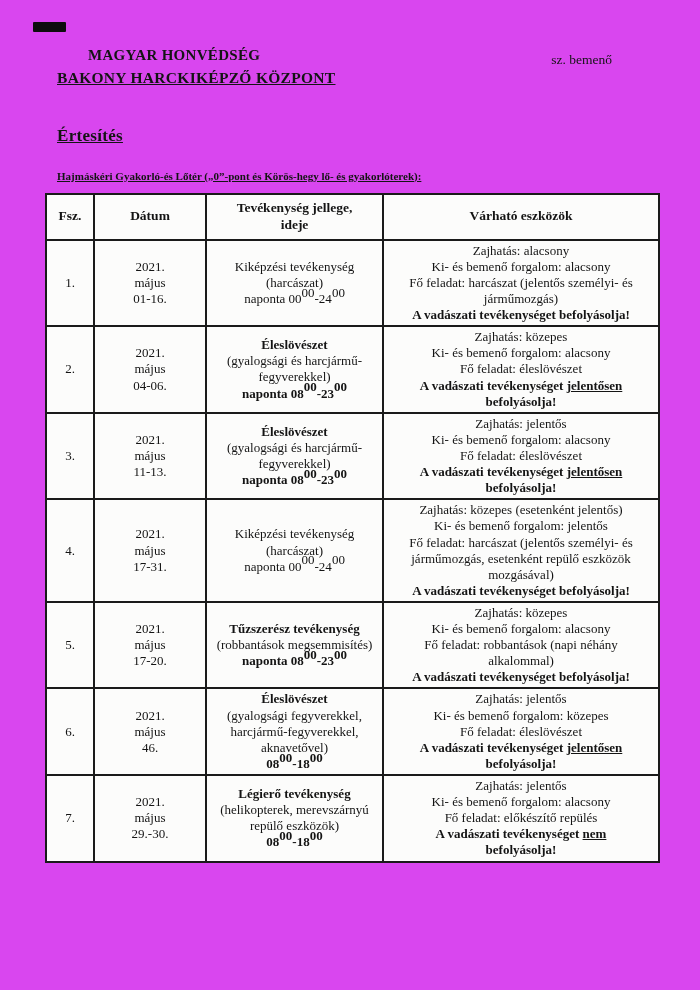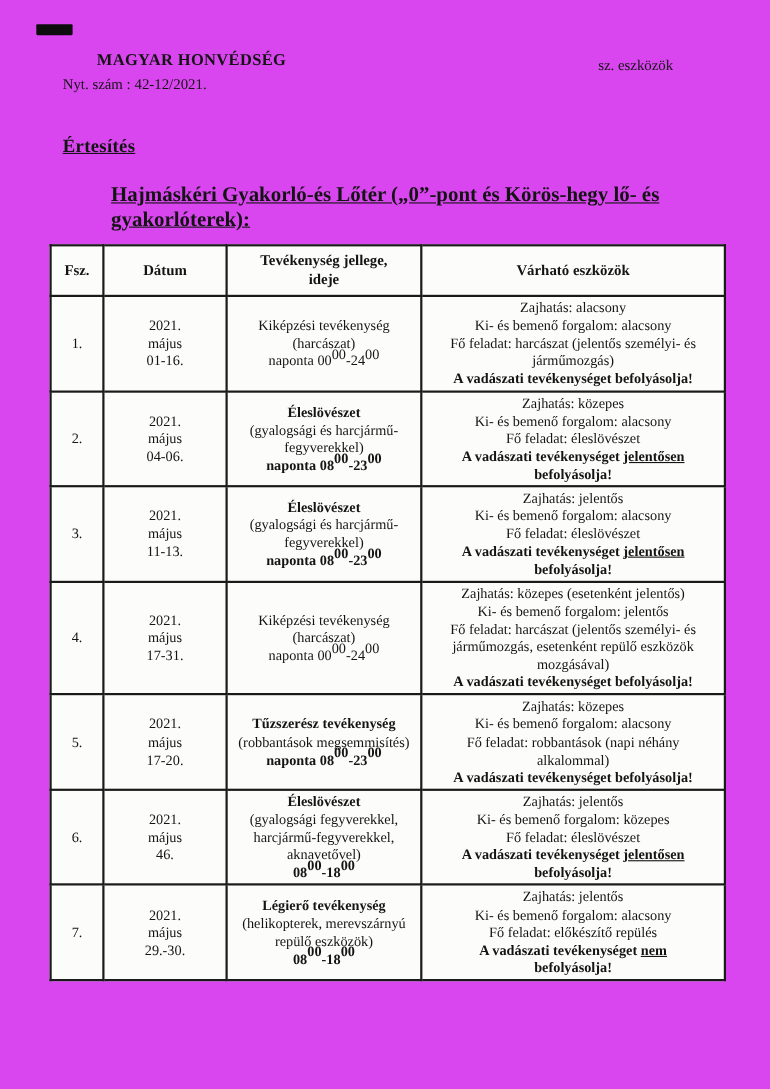--- a/index.html
+++ b/index.html
@@ -18,22 +18,22 @@
   .copy{font-size:13.5px;margin-top:6px;margin-right:46px;}
   .doc-title{
     text-align:left;font-weight:bold;font-size:17px;text-decoration:underline;
     margin-top:38px;letter-spacing:.3px;
   }
   .intro{
     font-size:13.8px;line-height:1.5;text-align:justify;
     text-indent:38px;margin-top:34px;
   }
   .section-heading{
-    font-weight:bold;font-size:19px;text-decoration:underline;
-    margin-top:24px;margin-bottom:11px;margin-left:44px;
+    font-weight:bold;font-size:11px;text-decoration:underline;
+    margin-top:24px;margin-bottom:11px;
   }
   table.sched{border-collapse:collapse;margin-left:-12px;width:613px;table-layout:fixed;background:#fcfcfb;}
   .sched th,.sched td{
     border:2px solid #1a1a1a;padding:2px 3px;vertical-align:middle;text-align:center;
     font-size:13px;line-height:1.24;overflow:hidden;
   }
   .sched th{font-weight:bold;font-size:13.5px;height:40px;}
   .c-fsz{font-size:13.5px;}
   .c-eff{padding:3px 2px;}
   .ln{white-space:nowrap;}
@@ -46,23 +46,23 @@
 <body>
 
 <div class="page">
   <div class="scan-mark"></div>
 
   <div class="content">
 
     <div class="letterhead">
       <div class="lh-left">
         <div class="org1">MAGYAR HONVÉDSÉG</div>
-        <div class="nyt">Nyt. szám : 42-12/2021.</div>
+        <div class="org2">BAKONY HARCKIKÉPZŐ KÖZPONT</div>
       </div>
-      <div class="copy">sz. eszközök</div>
+      <div class="copy">sz. bemenő</div>
     </div>
 
     <div class="doc-title">Értesítés</div>
 
 
     <div class="section-heading">Hajmáskéri Gyakorló-és Lőtér („0”-pont és Körös-hegy lő- és gyakorlóterek):</div>
 
     <table class="sched">
       <colgroup>
         <col style="width:48px">

